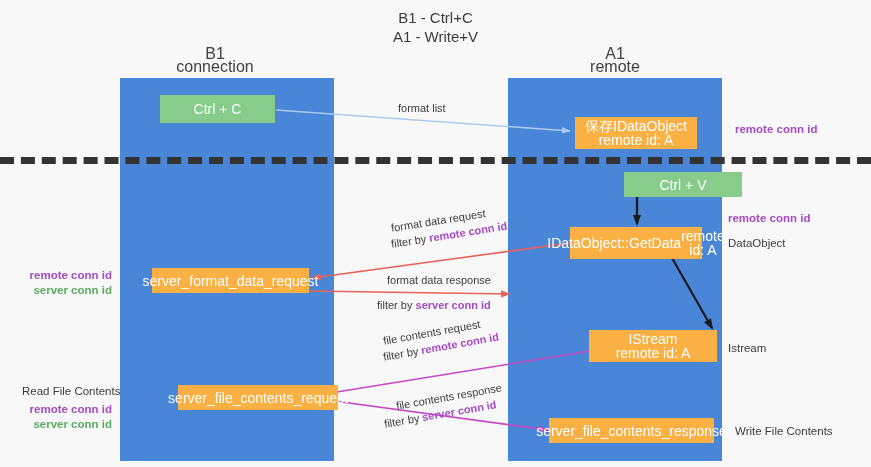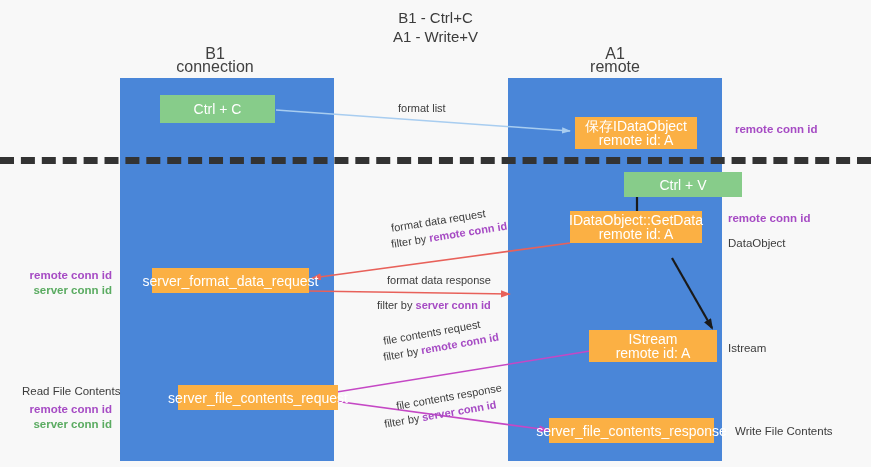--- a/index.html
+++ b/index.html
@@ -124,21 +124,21 @@
 
   <div class="abs node orange" style="left:575px;top:117px;width:122px;height:32px;flex-direction:column;">
     <span class="two">保存IDataObject</span>
     <span class="two">remote id: A</span>
   </div>
 
   <div class="abs node green" style="left:578px;top:172px;width:118px;height:25px;margin-left:46px;">
     <span>Ctrl + V</span>
   </div>
 
-  <div class="abs node orange" style="left:570px;top:211px;width:132px;height:32px;flex-direction:column;">
+  <div class="abs node orange" style="left:570px;top:227px;width:132px;height:32px;flex-direction:row;">
     <span class="two">IDataObject::GetData</span>
     <span class="two">remote id: A</span>
   </div>
 
   <div class="abs node orange" style="left:152px;top:268px;width:157px;height:25px;">
     <span>server_format_data_request</span>
   </div>
 
 
   <div class="abs node orange" style="left:589px;top:330px;width:128px;height:32px;flex-direction:column;">

